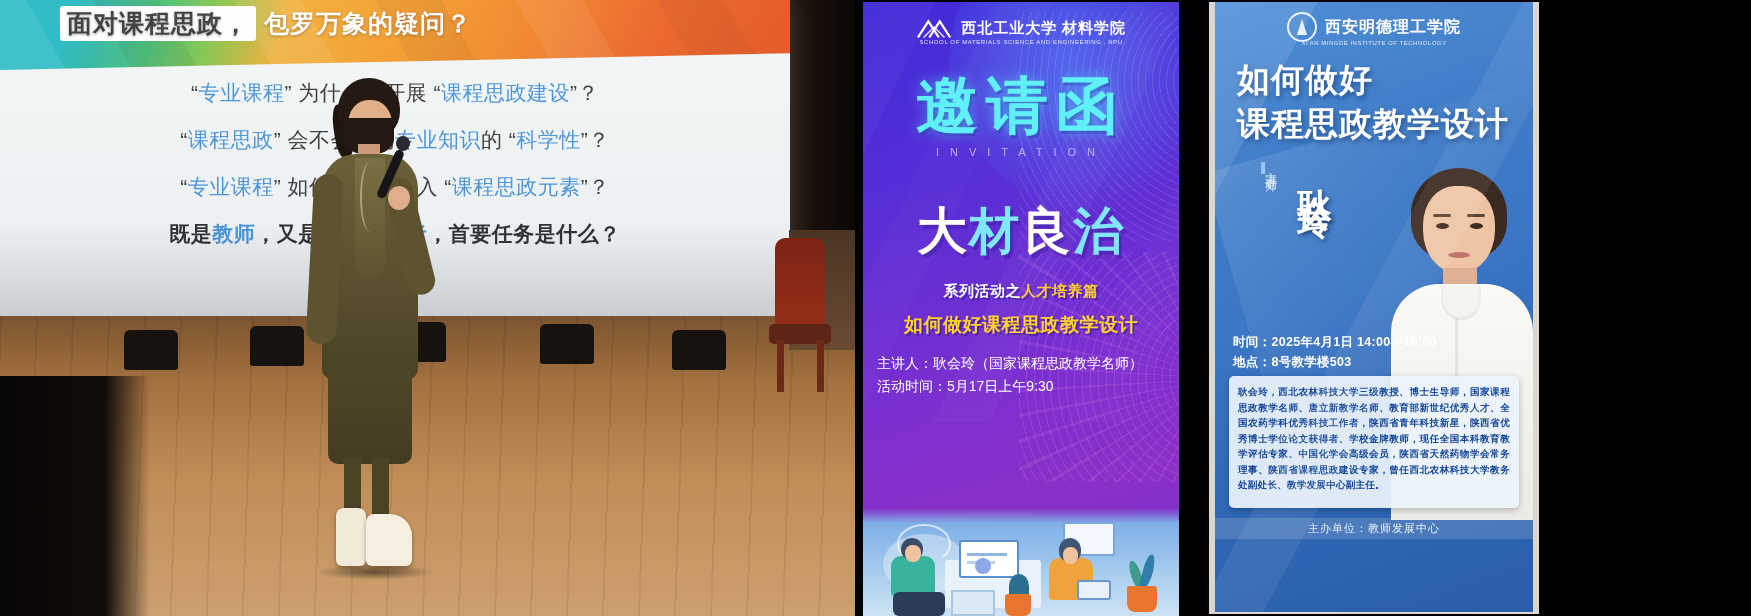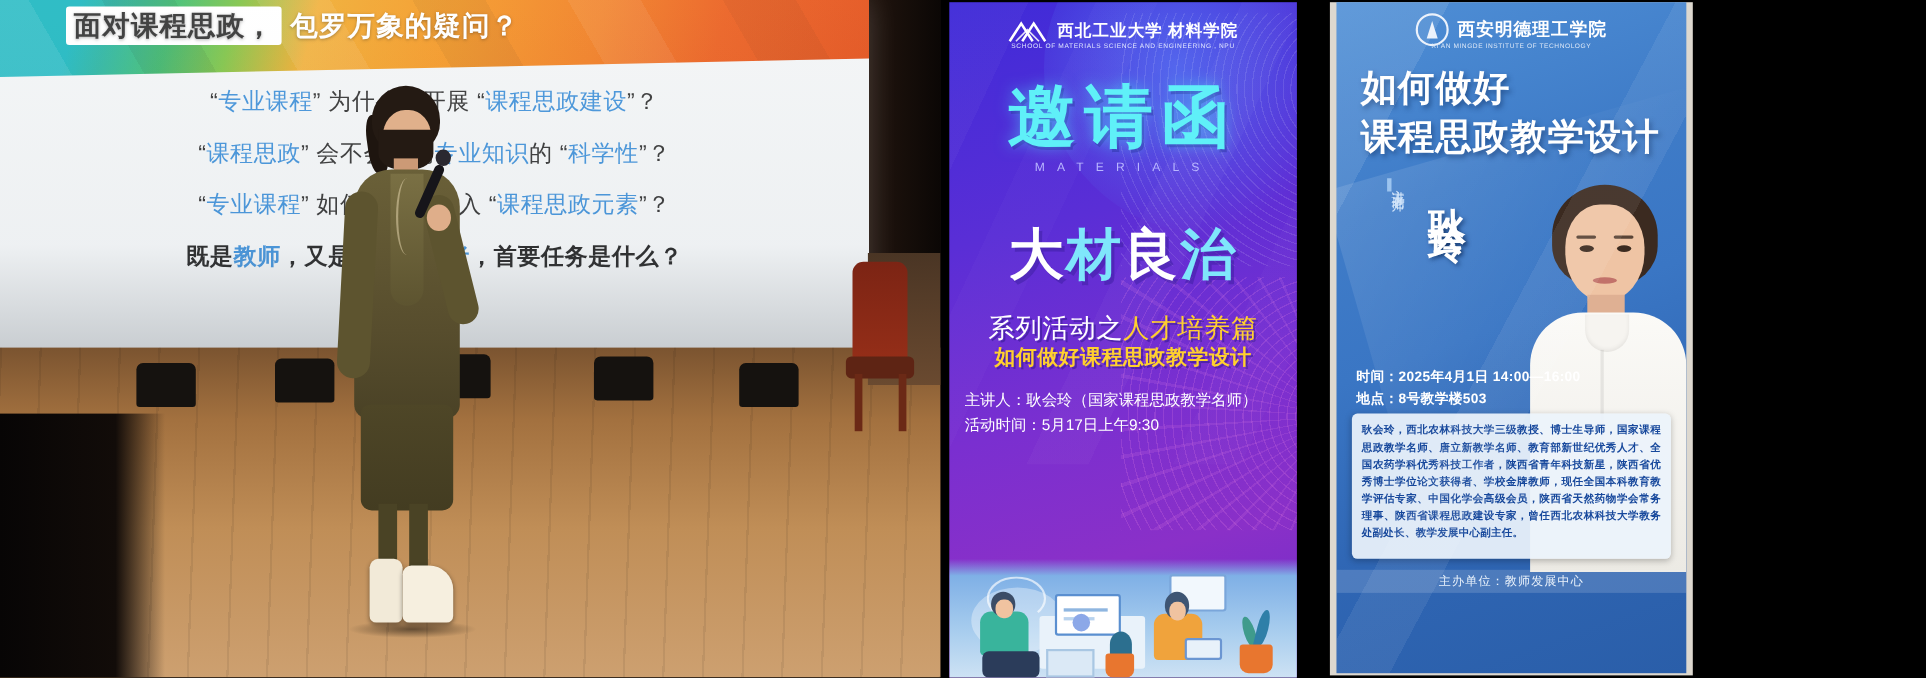--- a/index.html
+++ b/index.html
@@ -150,21 +150,21 @@
   }
   .inv-slogan{
     position:absolute; left:0; top:196px; width:316px; text-align:center;
     font-size:50px; font-weight:bold; letter-spacing:2px;
     font-family:"Liberation Serif", serif;
   }
   .inv-slogan .w{ color:#ffffff; text-shadow:3px 4px 0 rgba(60,30,160,.5); }
   .inv-slogan .c{ color:#7fe6fb; text-shadow:3px 4px 0 rgba(60,30,160,.5); }
   .inv-sub1{
     position:absolute; left:0; top:280px; width:316px; text-align:center;
-    font-size:24px; font-weight:normal; letter-spacing:.5px;
+    font-size:15px; font-weight:bold; letter-spacing:.5px;
   }
   .inv-sub1 .w{ color:#fff; text-shadow:2px 2px 0 rgba(50,25,140,.55); }
   .inv-sub1 .y{ color:#ffd02e; text-shadow:2px 2px 0 rgba(50,25,140,.55); }
   .inv-sub2{
     position:absolute; left:0; top:310px; width:316px; text-align:center;
     font-size:19px; font-weight:bold; color:#ffd02e; letter-spacing:.5px;
     text-shadow:2px 2px 0 rgba(50,25,140,.55);
   }
   .inv-meta{ position:absolute; left:14px; top:350px; width:300px; color:#fff; font-size:14px; line-height:1.62; }
   .inv-illus{ position:absolute; left:0; bottom:0; width:316px; height:110px;
@@ -323,21 +323,21 @@
           <path d="M2 22 L13 5 L24 22" fill="none" stroke="#ffffff" stroke-width="2.4"></path>
           <path d="M14 22 L25 5 L36 22" fill="none" stroke="#ffffff" stroke-width="2.4"></path>
           <path d="M8 22 L19 11 L30 22" fill="none" stroke="#ffffff" stroke-width="1.6" opacity=".85"></path>
         </svg>
       </span>
       <span class="npu-name">西北工业大学 材料学院</span>
     </div>
     <div class="npu-en">SCHOOL OF MATERIALS SCIENCE AND ENGINEERING，NPU</div>
 
     <div class="inv-cn">邀请函</div>
-    <div class="inv-en">MATERIALS</div>
+    <div class="inv-en">INVITATION</div>
 
     <div class="inv-slogan" id="inv-slogan"><span class="w">大</span><span class="c">材</span><span class="w">良</span><span class="c">治</span></div>
 
     <div class="inv-sub1">
       <span class="w">系列活动之</span><span class="y">人才培养篇</span>
     </div>
     <div class="inv-sub2">如何做好课程思政教学设计</div>
 
     <div class="inv-meta" id="inv-meta">
         <div>主讲人：耿会玲（国家课程思政教学名师）</div>

